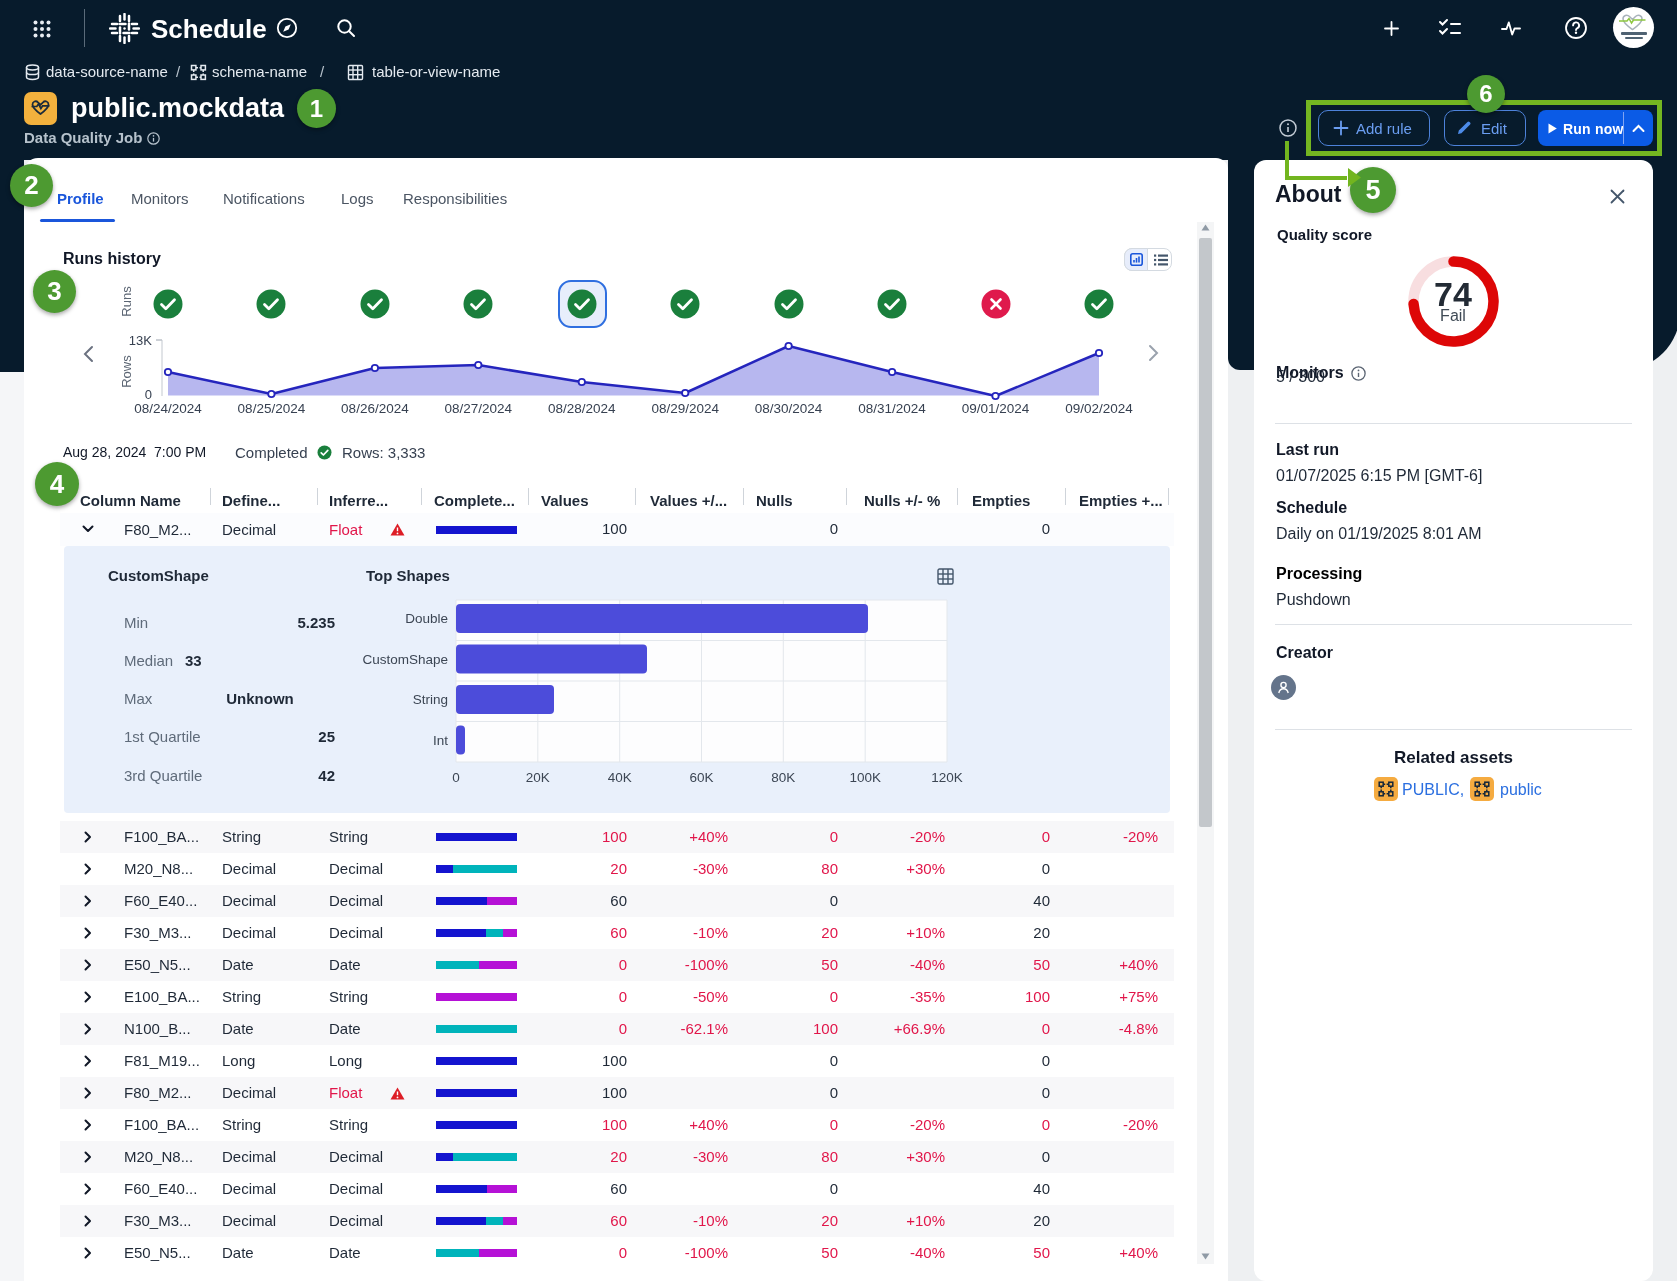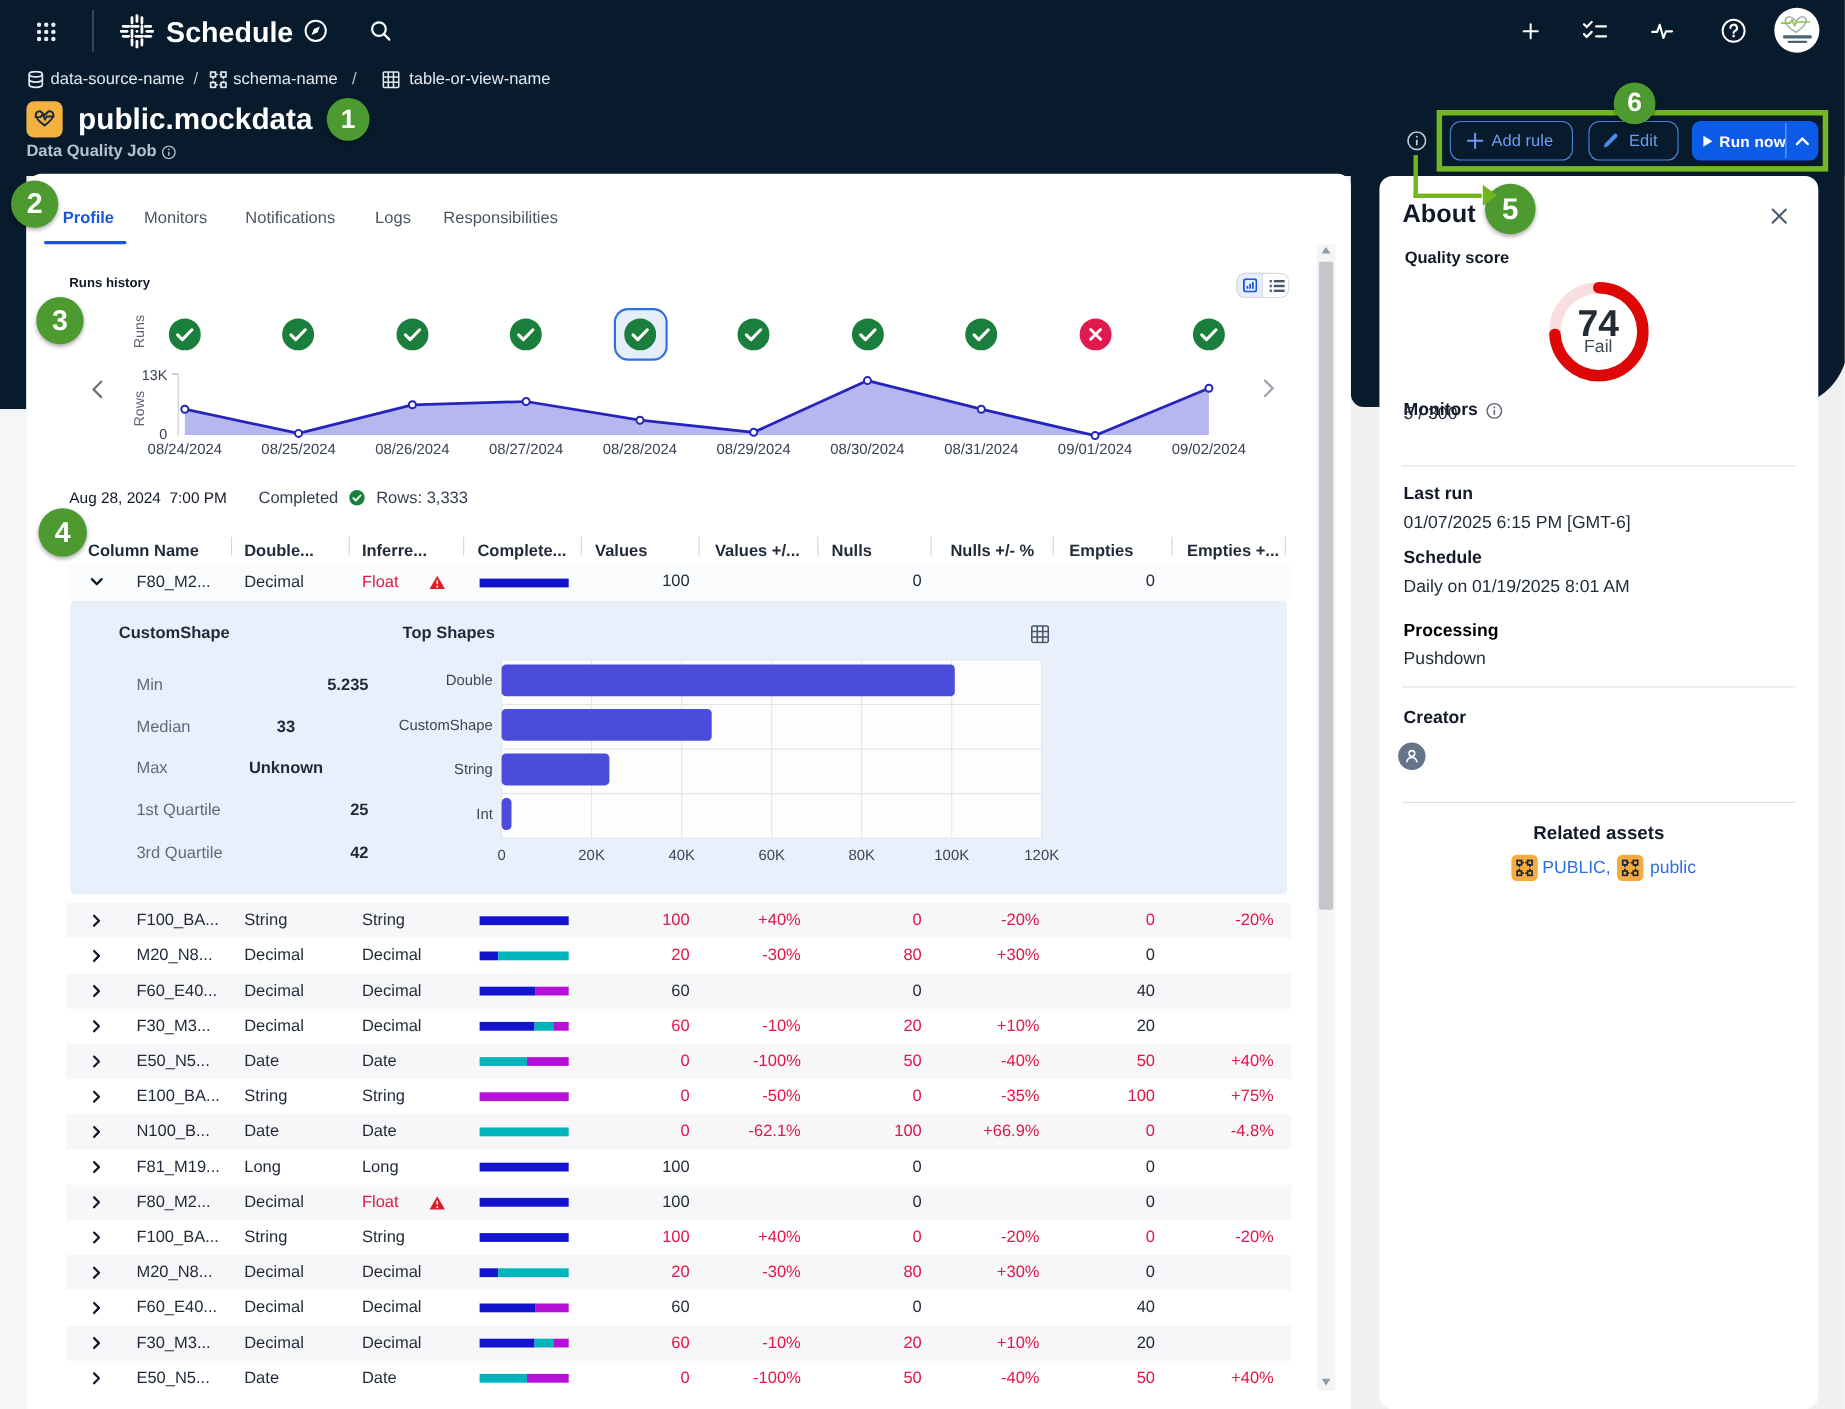--- a/index.html
+++ b/index.html
@@ -186,21 +186,21 @@
 <div class="abs" id="maincard">
   <div class="abs" id="maincardbg"></div>
 
   <div class="abs" style="left:47px;top:32px;color:#1a56db;font-size:15px;font-weight:600;">Profile</div>
   <div class="abs" style="left:30px;top:61px;width:75px;height:3px;background:#1a56db;border-radius:2px;"></div>
   <div class="abs" style="left:121px;top:32px;color:#4b5563;font-size:15px;">Monitors</div>
   <div class="abs" style="left:213px;top:32px;color:#4b5563;font-size:15px;">Notifications</div>
   <div class="abs" style="left:331px;top:32px;color:#4b5563;font-size:15px;">Logs</div>
   <div class="abs" style="left:393px;top:32px;color:#4b5563;font-size:15px;">Responsibilities</div>
 
-  <div class="abs" style="left:53px;top:92px;color:#111827;font-size:12px;font-weight:bold;text-align:right;">Runs history</div>
+  <div class="abs" style="left:53px;top:92px;color:#111827;font-size:16px;font-weight:bold;text-align:right;">Runs history</div>
 
   <div class="abs" style="left:1114px;top:90px;width:48px;height:23px;border:1px solid #d4dae1;border-radius:8px;background:#fff;"></div>
   <div class="abs" style="left:1114px;top:90px;width:24px;height:23px;background:#e7edfb;border-radius:8px 0 0 8px;border:1px solid #d4dae1;"></div>
   <svg class="abs" style="left:1120px;top:95px;" width="13" height="13" viewBox="0 0 13 13">
     <rect x="0.8" y="0.8" width="11.4" height="11.4" rx="2" fill="none" stroke="#1a56db" stroke-width="1.6"></rect>
     <line x1="4" y1="9.6" x2="4" y2="7" stroke="#1a56db" stroke-width="1.6"></line>
     <line x1="6.5" y1="9.6" x2="6.5" y2="5" stroke="#1a56db" stroke-width="1.6"></line>
     <line x1="9" y1="9.6" x2="9" y2="3.4" stroke="#1a56db" stroke-width="1.6"></line>
   </svg>
   <svg class="abs" style="left:1144px;top:96px;" width="14" height="12" viewBox="0 0 14 12">
@@ -310,21 +310,21 @@
 <div class="abs" style="left:307px;top:330px;width:1px;height:17px;background:#cfd4da;"></div>
 <div class="abs" style="left:411px;top:330px;width:1px;height:17px;background:#cfd4da;"></div>
 <div class="abs" style="left:518px;top:330px;width:1px;height:17px;background:#cfd4da;"></div>
 <div class="abs" style="left:625px;top:330px;width:1px;height:17px;background:#cfd4da;"></div>
 <div class="abs" style="left:733px;top:330px;width:1px;height:17px;background:#cfd4da;"></div>
 <div class="abs" style="left:836px;top:330px;width:1px;height:17px;background:#cfd4da;"></div>
 <div class="abs" style="left:947px;top:330px;width:1px;height:17px;background:#cfd4da;"></div>
 <div class="abs" style="left:1055px;top:330px;width:1px;height:17px;background:#cfd4da;"></div>
 <div class="abs" style="left:1158px;top:330px;width:1px;height:17px;background:#cfd4da;"></div>
 <div class="abs" style="left:70px;top:334px;color:#1f2937;font-size:15px;font-weight:bold;white-space:nowrap;">Column Name</div>
-<div class="abs" style="left:212px;top:334px;color:#1f2937;font-size:15px;font-weight:bold;white-space:nowrap;">Double...</div>
+<div class="abs" style="left:212px;top:334px;color:#1f2937;font-size:15px;font-weight:bold;white-space:nowrap;">Define...</div>
 <div class="abs" style="left:319px;top:334px;color:#1f2937;font-size:15px;font-weight:bold;white-space:nowrap;">Inferre...</div>
 <div class="abs" style="left:424px;top:334px;color:#1f2937;font-size:15px;font-weight:bold;white-space:nowrap;">Complete...</div>
 <div class="abs" style="left:531px;top:334px;color:#1f2937;font-size:15px;font-weight:bold;white-space:nowrap;">Values</div>
 <div class="abs" style="left:640px;top:334px;color:#1f2937;font-size:15px;font-weight:bold;white-space:nowrap;">Values +/...</div>
 <div class="abs" style="left:746px;top:334px;color:#1f2937;font-size:15px;font-weight:bold;white-space:nowrap;">Nulls</div>
 <div class="abs" style="left:854px;top:334px;color:#1f2937;font-size:15px;font-weight:bold;white-space:nowrap;">Nulls +/- %</div>
 <div class="abs" style="left:962px;top:334px;color:#1f2937;font-size:15px;font-weight:bold;white-space:nowrap;">Empties</div>
 <div class="abs" style="left:1069px;top:334px;color:#1f2937;font-size:15px;font-weight:bold;white-space:nowrap;">Empties +...</div>
 
   <div class="abs" style="left:54px;top:388px;width:1106px;height:267px;background:#e9f0fb;border-radius:4px;">
@@ -335,21 +335,21 @@
           <rect x="1" y="1" width="15" height="15" rx="1.5"></rect>
           <line x1="1" y1="6" x2="16" y2="6"></line>
           <line x1="1" y1="11" x2="16" y2="11"></line>
           <line x1="6" y1="1" x2="6" y2="16"></line>
           <line x1="11" y1="1" x2="11" y2="16"></line>
         </g>
       </svg>
 <div style="position:absolute;left:60px;top:68px;font-size:15px;color:#5f6b7a;">Min</div>
 <div style="position:absolute;left:121px;top:68px;width:150px;text-align:right;font-size:15px;font-weight:bold;color:#1f2937;">5.235</div>
 <div style="position:absolute;left:60px;top:106px;font-size:15px;color:#5f6b7a;">Median</div>
-<div style="position:absolute;left:121px;top:106px;width:150px;text-align:center;font-size:15px;font-weight:bold;color:#1f2937;">33</div>
+<div style="position:absolute;left:121px;top:106px;width:150px;text-align:left;font-size:15px;font-weight:bold;color:#1f2937;">33</div>
 <div style="position:absolute;left:60px;top:144px;font-size:15px;color:#5f6b7a;">Max</div>
 <div style="position:absolute;left:121px;top:144px;width:150px;text-align:center;font-size:15px;font-weight:bold;color:#1f2937;">Unknown</div>
 <div style="position:absolute;left:60px;top:182px;font-size:15px;color:#5f6b7a;">1st Quartile</div>
 <div style="position:absolute;left:121px;top:182px;width:150px;text-align:right;font-size:15px;font-weight:bold;color:#1f2937;">25</div>
 <div style="position:absolute;left:60px;top:221px;font-size:15px;color:#5f6b7a;">3rd Quartile</div>
 <div style="position:absolute;left:121px;top:221px;width:150px;text-align:right;font-size:15px;font-weight:bold;color:#1f2937;">42</div>
 <svg style="position:absolute;left:240px;top:40px;" width="710" height="200" viewBox="0 0 710 200">
 <rect x="152" y="14" width="491" height="162" fill="#fdfdfe"></rect>
 <line x1="152.0" y1="14" x2="152.0" y2="176" stroke="#e3e7ec" stroke-width="1"></line>
 <line x1="233.8" y1="14" x2="233.8" y2="176" stroke="#e3e7ec" stroke-width="1"></line>

